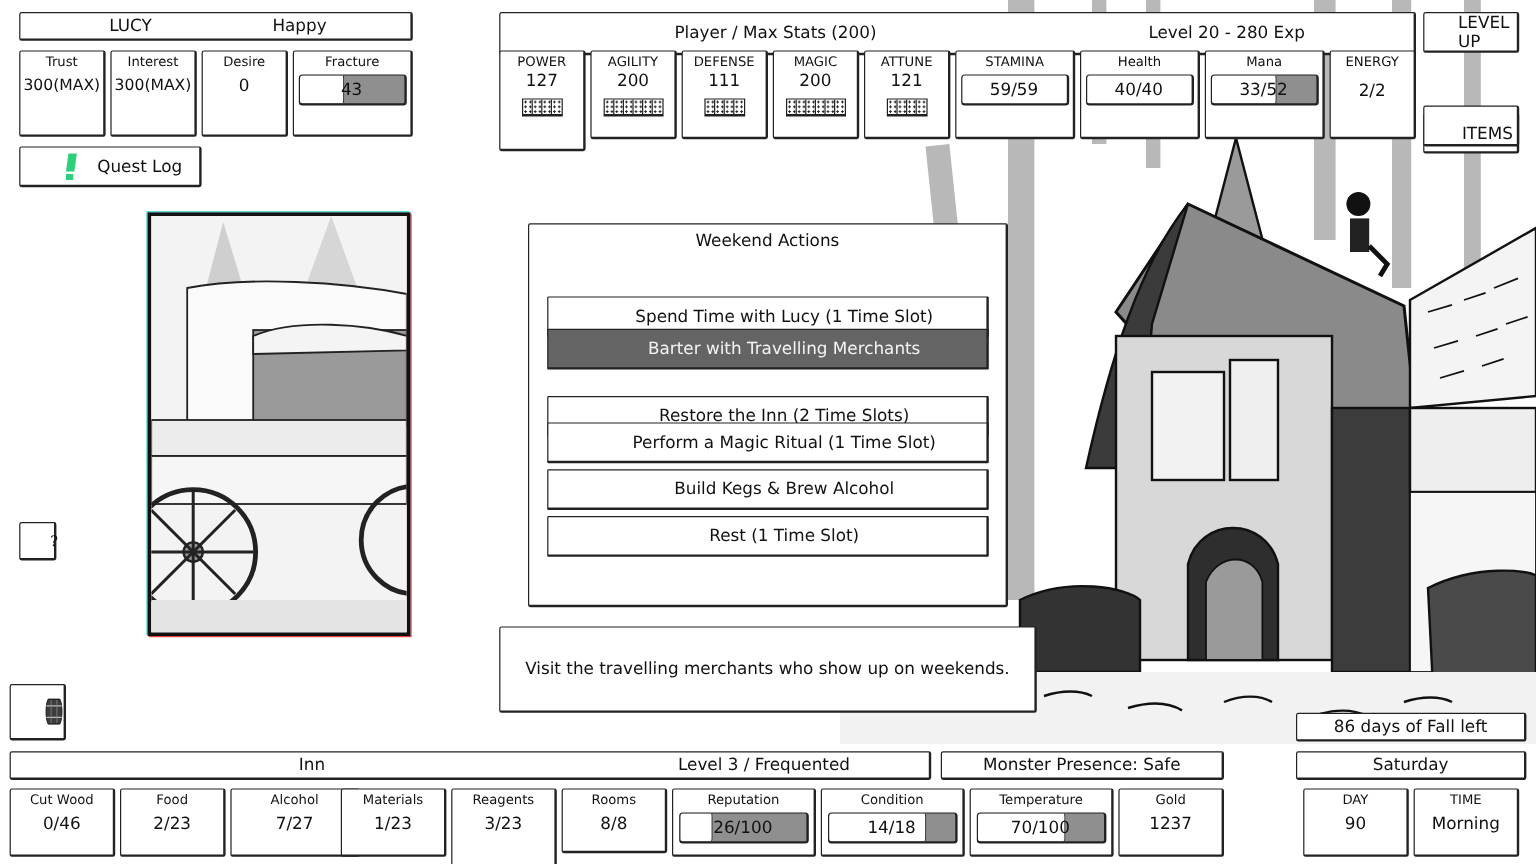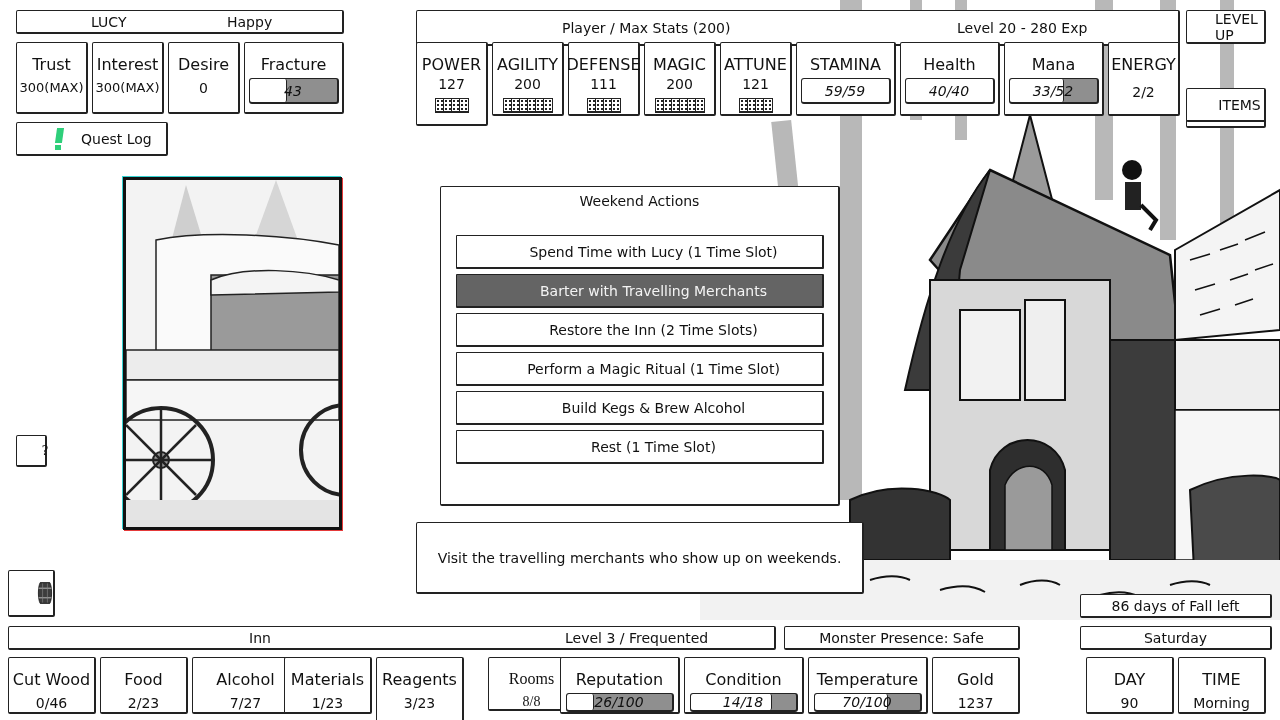--- a/index.html
+++ b/index.html
@@ -9,37 +9,37 @@
   .box {
     position: absolute;
     background: #ffffff;
     border: 1.5px solid #222;
     border-right-width: 2.5px;
     border-bottom-width: 2.5px;
     border-radius: 2px;
   }
   .bar-title { display: flex; align-items: center; justify-content: center; font-size: 14px; }
   .cell { display: flex; flex-direction: column; align-items: center; }
-  .cell .lbl { font-size: 16px; margin-top: 12px; white-space: nowrap; }
+  .cell .lbl { font-size: 11px; margin-top: 2px; white-space: nowrap; }
   .cell .val { font-size: 14px; margin-top: 6px; white-space: nowrap; }
 
   
   .meter {
     position: relative;
     margin-top: 4px;
     height: 26px;
     border: 1.5px solid #222;
     border-right-width: 2.5px;
     border-bottom-width: 2.5px;
     border-radius: 3px;
     background: #8f8f8f;
     overflow: hidden;
   }
   .meter .fill { position: absolute; left: 0; top: 0; bottom: 0; background: #fff; border-right: 1.5px solid #222; border-radius: 2px; }
-  .meter .mtext { position: absolute; inset: 0; display: flex; align-items: center; justify-content: center; font-size: 14px; font-style: italic; }
+  .meter .mtext { position: absolute; inset: 0; display: flex; align-items: center; justify-content: center; font-size: 14px; }
   .meter.plain { background: #fff; }
 
   
   .dice { display: flex; border: 1.5px solid #222; border-bottom-width: 2.5px; margin-top: 6px; background:#fff; }
   .dice span { width: 8px; height: 12px; border-right: 1px solid #222;
     background-image: radial-gradient(circle, #222 0.9px, transparent 1.1px);
     background-size: 4px 4px; background-position: 0 0; }
   .dice span:last-child { border-right: none; }
 
   .btn { cursor: pointer; padding-left: 28px; }
@@ -262,33 +262,33 @@
   <span class="lbl">ENERGY</span>
   <span class="val" style="margin-top:10px;">2/2</span>
 </div>
 
 <div class="box btn bar-title" style="left:1186px;top:10px;width:80px;height:34px;">
   <span>LEVEL UP</span>
 </div>
 <div class="box btn bar-title" style="left:1186px;top:49px;width:80px;height:34px;margin-top:45px;">
   <span>GEAR</span>
 </div>
-<div class="box btn bar-title" style="left:1186px;top:88px;width:80px;height:34px;">
+<div class="box btn bar-title" style="left:1186px;top:88px;width:80px;height:34px;align-items:flex-end;">
   <span>ITEMS</span>
 </div>
 
 <div class="box" style="left:440px;top:186px;width:400px;height:320px;">
   <div style="position:absolute;left:0;right:0;top:6px;text-align:center;">Weekend Actions</div>
-  <div class="action-btn btn" style="top:48px;">
+  <div class="action-btn btn" style="top:60px;">
       <span>Spend Time with Lucy (1 Time Slot)</span>
     </div>
   <div class="action-btn btn selected" style="top:87px;">
       <span>Barter with Travelling Merchants</span>
     </div>
-  <div class="action-btn btn" style="top:126px;">
+  <div class="action-btn btn" style="top:143px;">
       <span>Restore the Inn (2 Time Slots)</span>
     </div>
   <div class="action-btn btn" style="top:165px;">
       <span>Perform a Magic Ritual (1 Time Slot)</span>
     </div>
   <div class="action-btn btn" style="top:204px;">
       <span>Build Kegs &amp; Brew Alcohol</span>
     </div>
   <div class="action-btn btn" style="top:243px;">
       <span>Rest (1 Time Slot)</span>
@@ -335,21 +335,21 @@
   <span class="val">7/27</span>
 </div>
 <div class="box cell" style="left:284px;top:657px;width:88px;height:57px;">
   <span class="lbl">Materials</span>
   <span class="val">1/23</span>
 </div>
 <div class="box cell" style="left:376px;top:657px;width:88px;height:71px;text-align:right;">
   <span class="lbl">Reagents</span>
   <span class="val">3/23</span>
 </div>
-<div class="box cell" style="left:488px;top:657px;width:88px;height:54px;font-family:Liberation Serif, serif;">
+<div class="box cell" style="left:468px;top:657px;width:88px;height:54px;">
   <span class="lbl">Rooms</span>
   <span class="val">8/8</span>
 </div>
 
 <div class="box cell" style="left:560px;top:657px;width:120px;height:57px;">
   <span class="lbl">Reputation</span>
   <div class="meter" style="width:108px;">
     <div class="fill" style="width:26%;"></div>
     <div class="mtext">26/100</div>
   </div>

